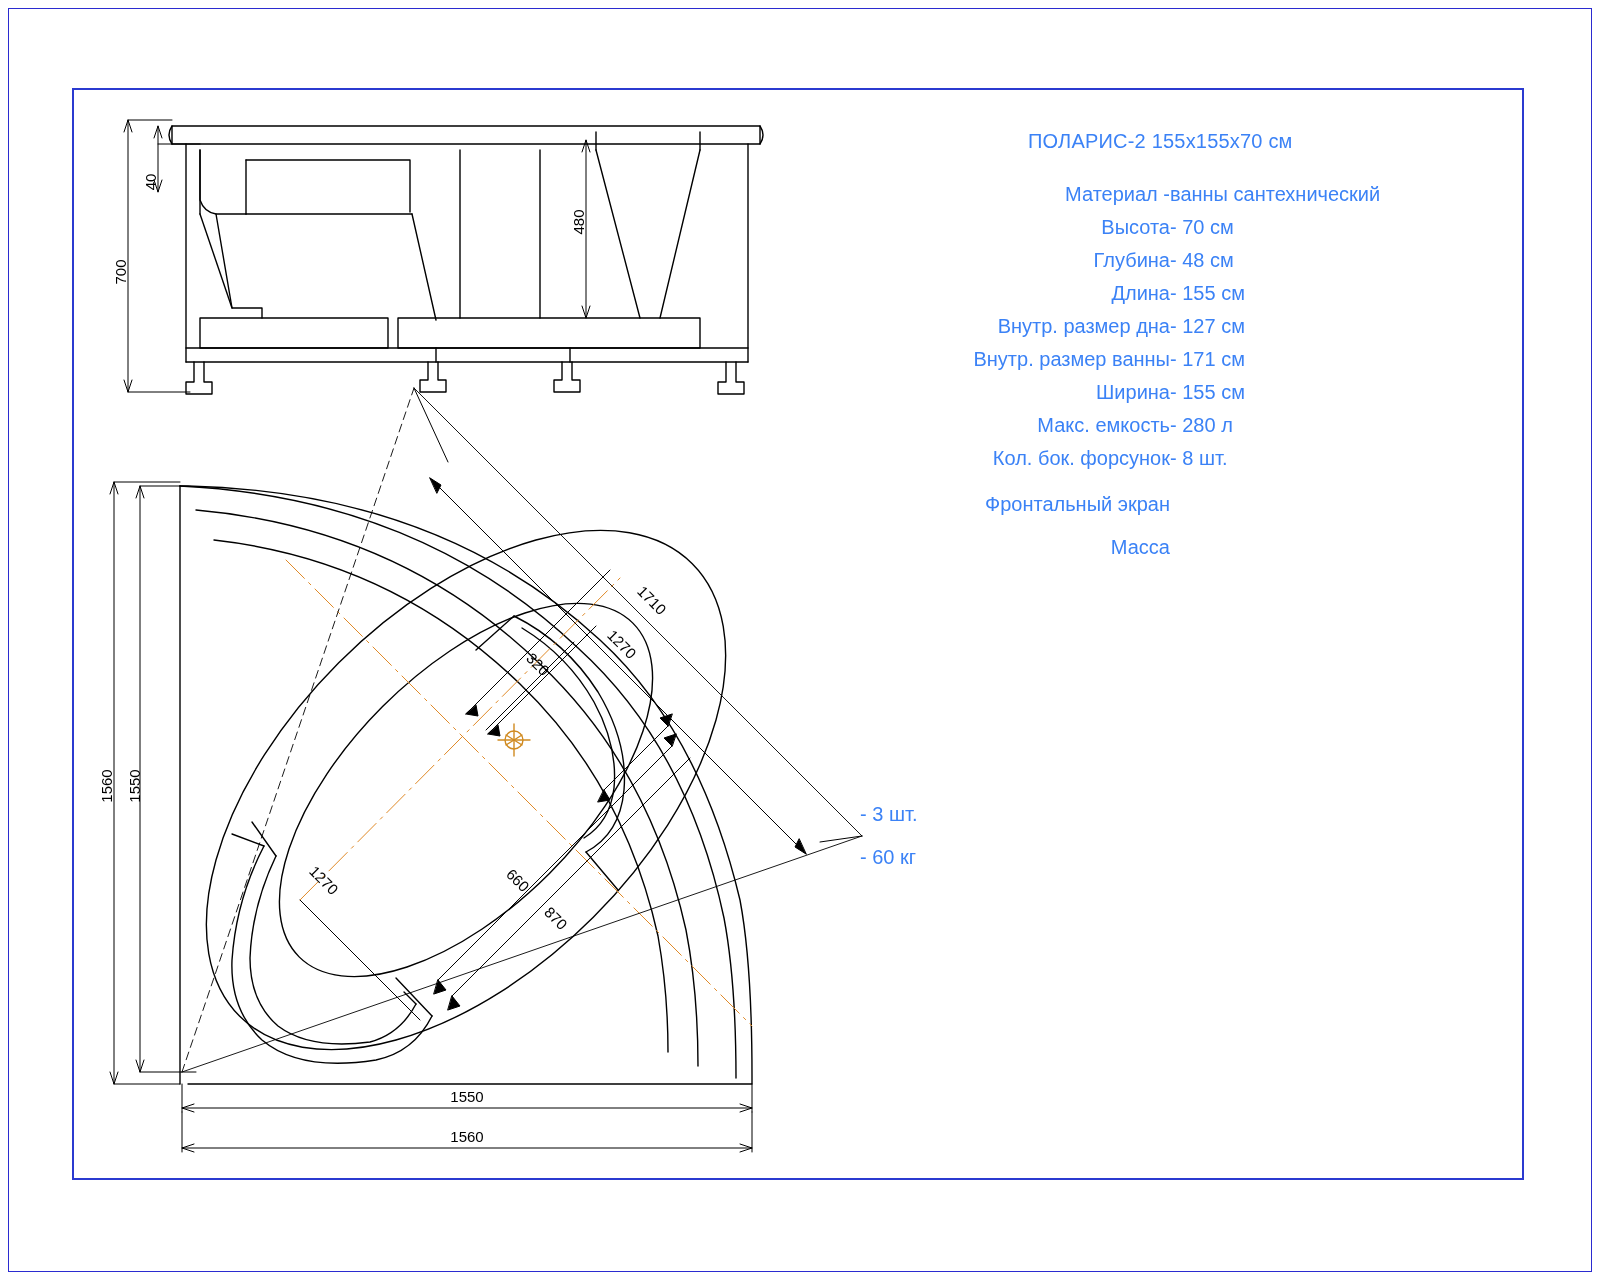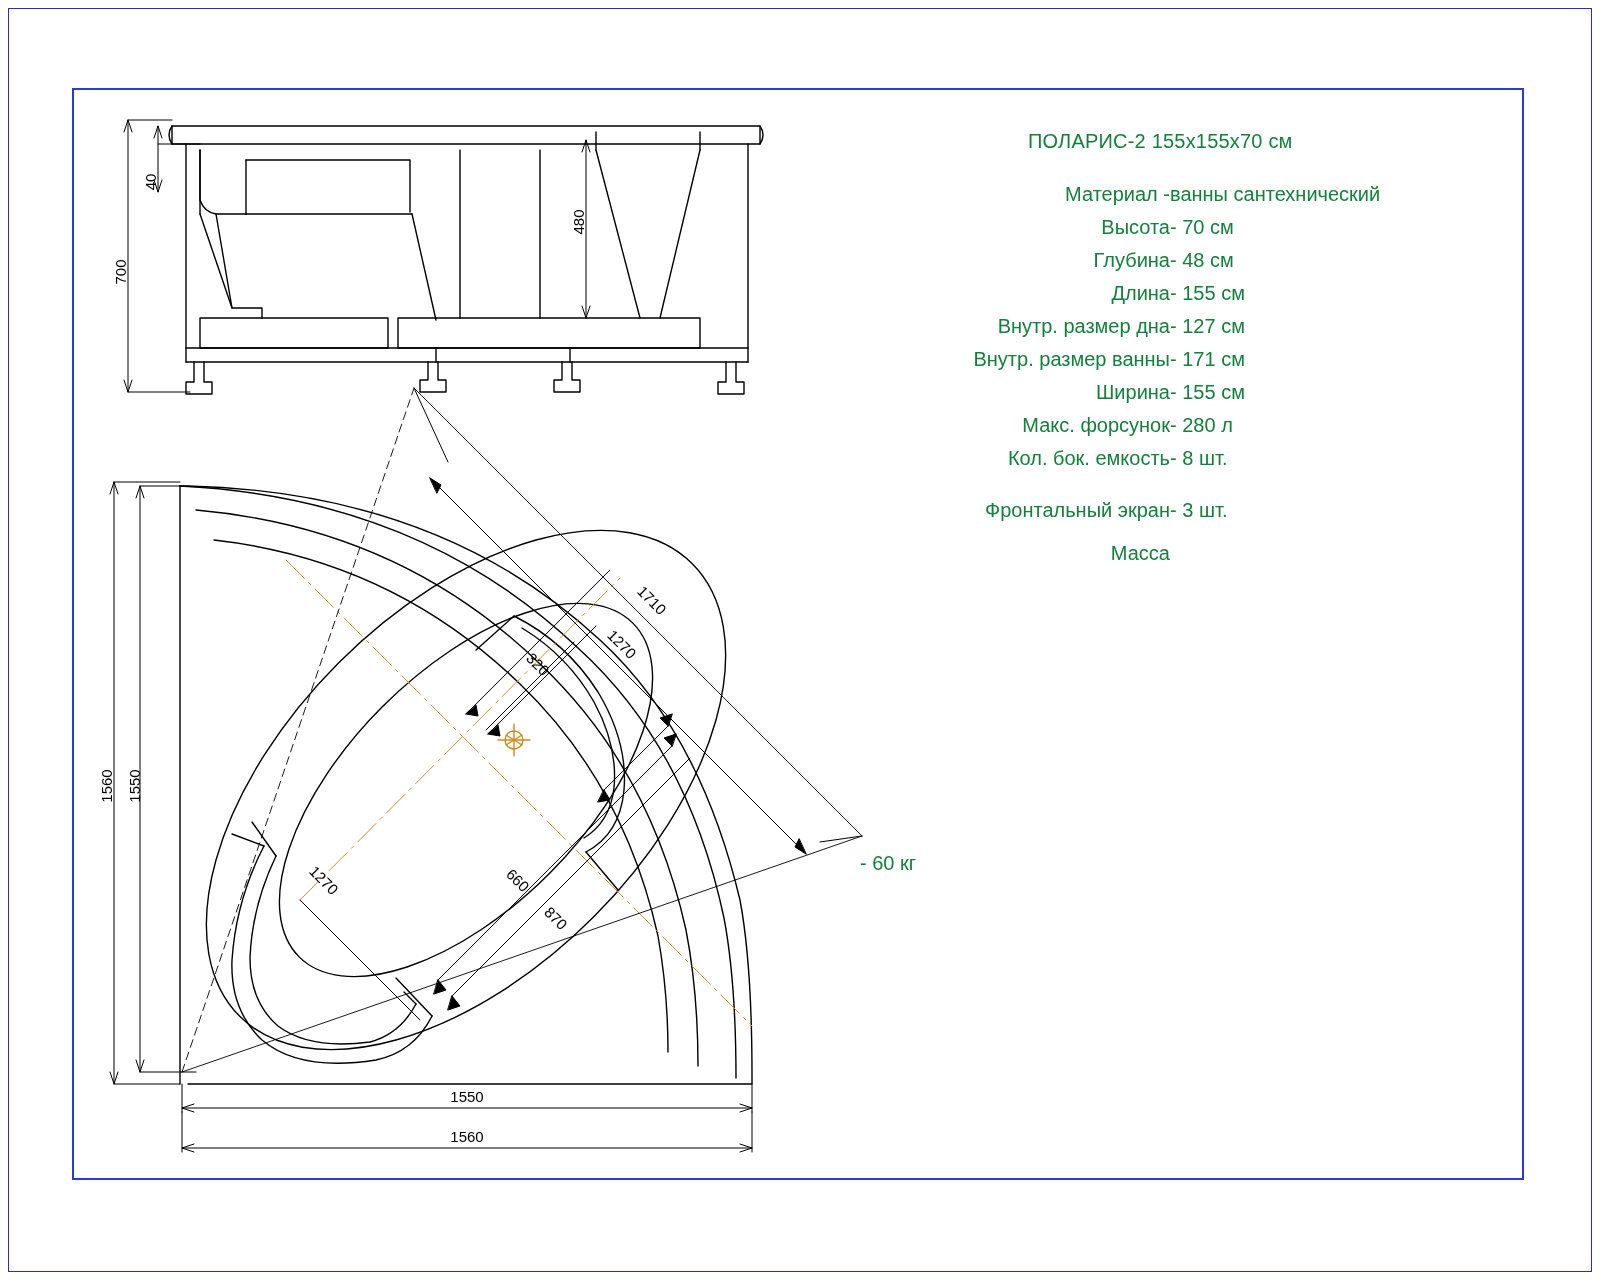--- a/index.html
+++ b/index.html
@@ -39,21 +39,21 @@
     top: 0;
     width: 1600px;
     height: 1280px;
   }
   
   .spec {
     position: absolute;
     left: 860px;
     top: 130px;
     width: 620px;
-    color: #15803d;
+    color: #3b82f6;
   }
   .spec-title {
     font-size: 20px;
     letter-spacing: .2px;
     margin-left: 168px;
     margin-bottom: 30px;
     white-space: nowrap;
   }
   .spec-row {
     display: flex;
@@ -63,21 +63,21 @@
     white-space: nowrap;
   }
   .spec-label {
     width: 310px;
     flex: 0 0 310px;
     text-align: right;
   }
   .spec-value {
     flex: 1;
   }
-  .spec-row.pad-top { margin-top: 19px; }
+  .spec-row.pad-top { margin-top: 13px; flex-direction: column; }
   .spec-row.pad-top2 { margin-top: 10px; flex-direction: column; }
   .dim-text {
     font-size: 15px;
     fill: #000;
     font-family: "Liberation Sans", sans-serif;
   }
 </style>
 </head>
 <body>
 
@@ -293,25 +293,25 @@
     </div>
     <div class="spec-row">
       <div class="spec-label">Внутр. размер ванны</div>
       <div class="spec-value">- 171 см</div>
     </div>
     <div class="spec-row">
       <div class="spec-label">Ширина</div>
       <div class="spec-value">- 155 см</div>
     </div>
     <div class="spec-row">
-      <div class="spec-label">Макс. форсунок</div>
+      <div class="spec-label">Макс. емкость</div>
       <div class="spec-value">- 280 л</div>
     </div>
     <div class="spec-row">
-      <div class="spec-label">Кол. бок. емкость</div>
+      <div class="spec-label">Кол. бок. форсунок</div>
       <div class="spec-value">- 8 шт.</div>
     </div>
     <div class="spec-row pad-top">
       <div class="spec-label">Фронтальный экран</div>
       <div class="spec-value">- 3 шт.</div>
     </div>
     <div class="spec-row pad-top2">
       <div class="spec-label">Масса</div>
       <div class="spec-value">- 60 кг</div>
     </div>

